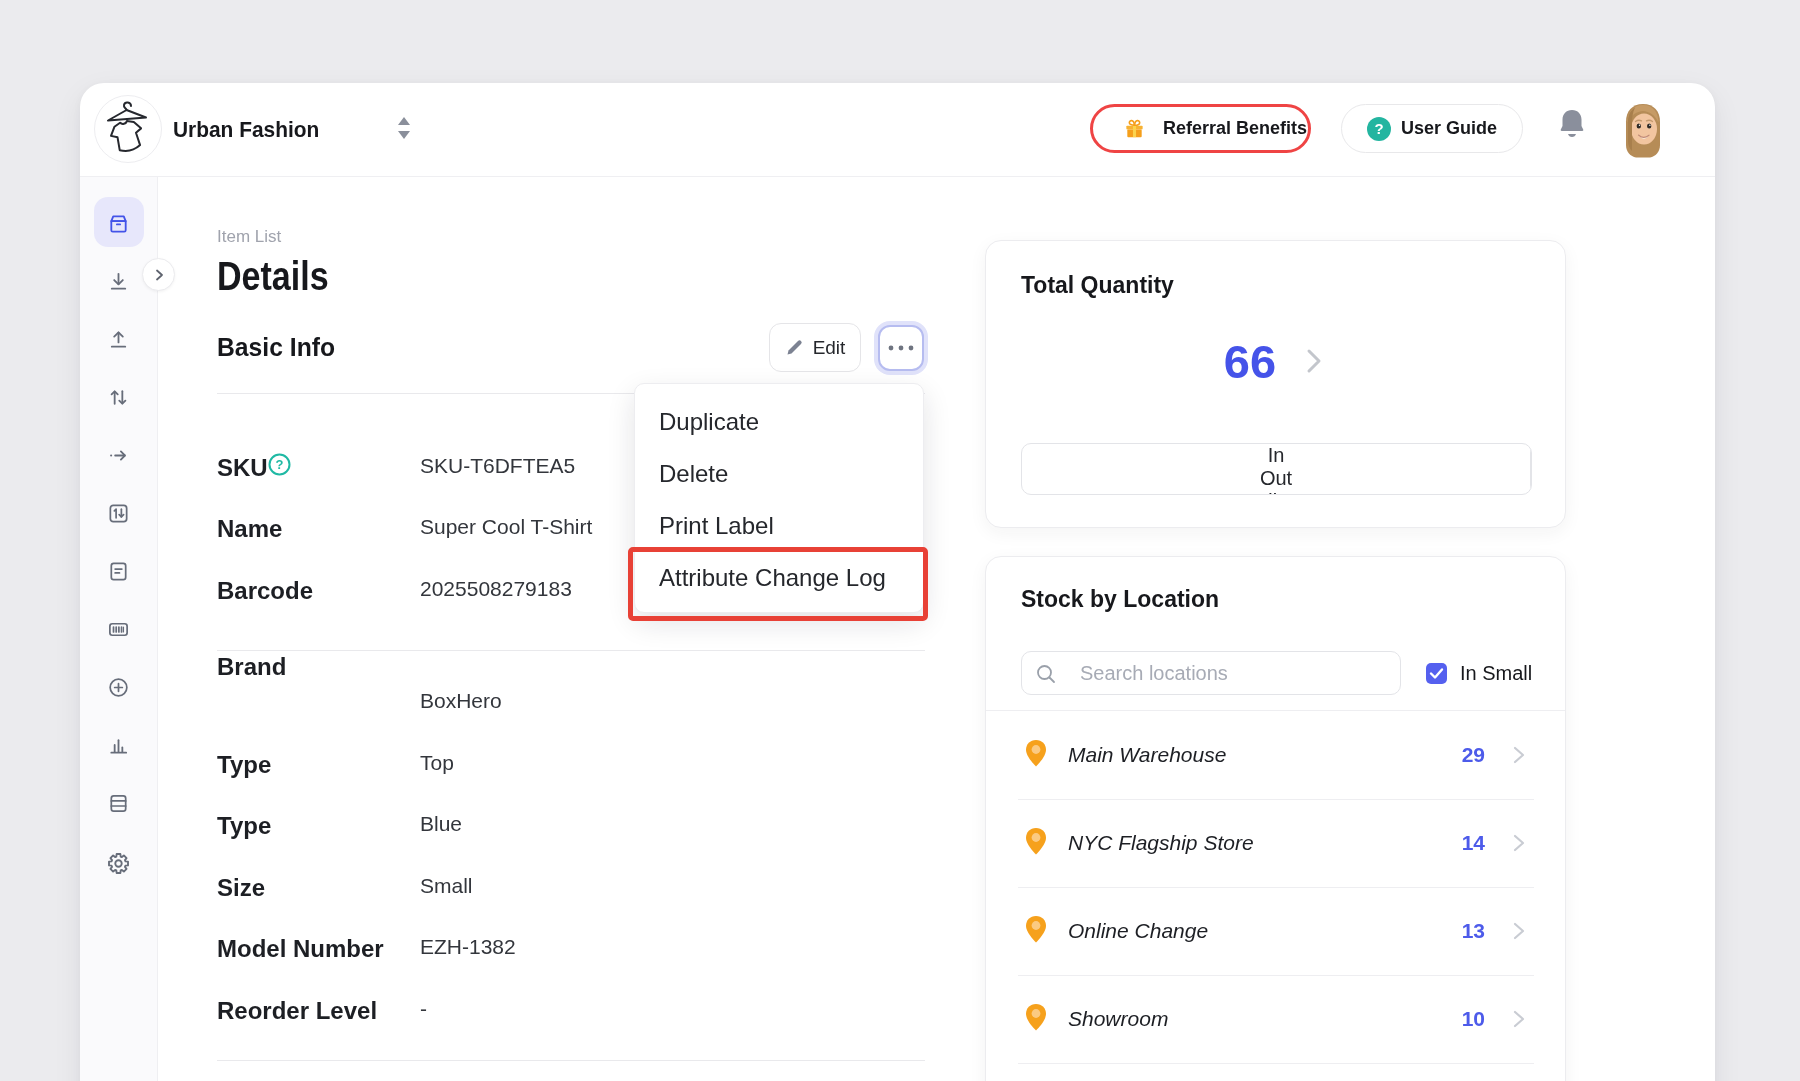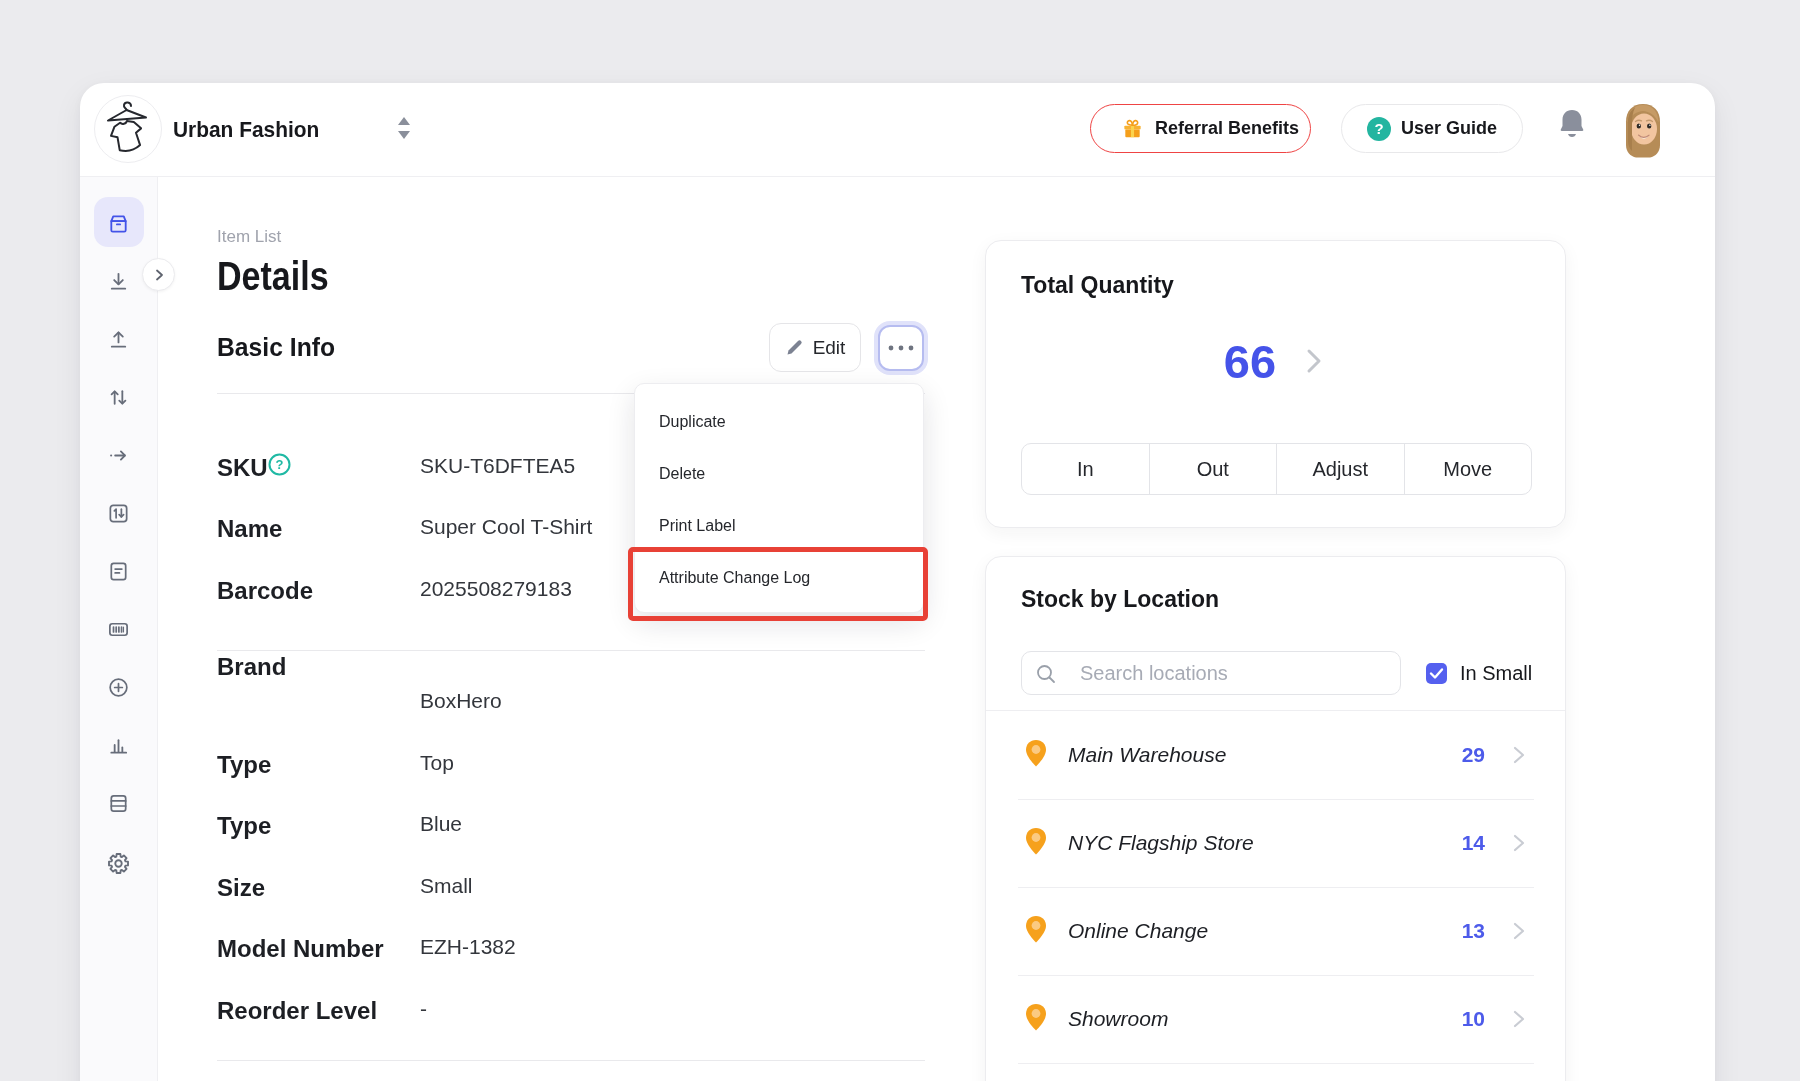--- a/index.html
+++ b/index.html
@@ -27,31 +27,31 @@
   .h1 { position:absolute; left:137px; top:173px; font-size:41px; line-height:1; font-weight:700; color:#17181c; transform:scaleX(.83); transform-origin:left; }
   .h2 { position:absolute; left:137px; top:249px; font-size:26px; font-weight:700; color:#17181c; transform:scaleX(.95); transform-origin:left; }
   .btn-edit { position:absolute; left:689px; top:240px; width:92px; height:49px; border-radius:12px;
     background:#fff; border:1px solid #e5e5e8; display:flex; align-items:center; justify-content:center; gap:9px;
     font-size:19px; color:#25272c; }
   .btn-more { position:absolute; left:798px; top:242px; width:46px; height:46px; border-radius:12px;
     background:#fff; border:2px solid #b6bcf0; box-shadow:0 0 0 4px #e0e2fa;
     display:flex; align-items:center; justify-content:center; }
   .menu { position:absolute; left:554px; top:300px; width:290px; height:230px; background:#fff;
     border-radius:10px; border:1px solid #ededf0; box-shadow:0 10px 28px rgba(25,28,40,.12); z-index:6; }
-  .mi { position:absolute; left:24px; height:52px; display:flex; align-items:center; font-size:16px; color:#25272c; }
+  .mi { position:absolute; left:24px; height:52px; display:flex; align-items:center; font-size:24px; color:#25272c; }
   .redbox { position:absolute; left:548px; top:464px; width:300px; height:74px; border:5px solid #e84136; border-radius:5px; z-index:7; }
   .divider { position:absolute; left:137px; width:708px; height:1px; background:#e9e9ec; }
   .frow-l { position:absolute; left:137px; font-size:24px; font-weight:700; color:#1d1f24; }
   .frow-v { position:absolute; left:340px; font-size:21px; color:#33363c; }
   
   .rcard { position:absolute; left:905px; width:581px; background:#fff; border-radius:16px;
     border:1px solid #ececef; box-shadow:0 5px 18px rgba(30,32,40,.05); }
   .rc-title { position:absolute; left:35px; font-size:23px; font-weight:700; color:#17181c; }
   .seg { position:absolute; left:35px; top:202px; width:511px; height:52px; display:flex;
-    border:1px solid #e3e4e8; border-radius:10px; overflow:hidden; background:#fff; }
+    border:1px solid #e3e4e8; border-radius:10px; overflow:hidden; background:#fff;flex-direction:column; }
   .seg div { flex:1; display:flex; align-items:center; justify-content:center; font-size:20px; color:#25272c; border-right:1px solid #e3e4e8; }
   .seg div:last-child { border-right:none; }
   .search { position:absolute; left:35px; top:94px; width:380px; height:44px; border:1px solid #e3e4e8; border-radius:10px;
     display:flex; align-items:center; padding-left:58px; font-size:20px; color:#a7abb5; }
   .loc-row { position:absolute; left:0; width:100%; height:88px; }
   .loc-name { position:absolute; left:82px; top:50%; transform:translateY(-50%); font-size:21px; color:#1d1f24;font-style:italic; }
   .loc-count { position:absolute; right:80px; top:50%; transform:translateY(-50%); font-size:21px; font-weight:700; color:#4d5bea; }
   .loc-div { position:absolute; left:32px; width:516px; height:1px; background:#eeeef1; }
 </style>
 </head>
@@ -276,21 +276,21 @@
       <div class="loc-name">Showroom</div>
       <div class="loc-count">10</div>
       <svg class="abs" style="right:38px; top:34px" width="17" height="20" viewBox="0 0 17 20">
           <path d="M5 3 L13 10 L5 17" fill="none" stroke="#c9ccd3" stroke-width="2.2" stroke-linecap="round" stroke-linejoin="round"></path>
         </svg>
     </div>
     <div class="loc-div" style="top:506px"></div>
   </div>
 </div>
 
-<div class="abs" style="left:1090px; top:104px; width:221px; height:49px; border:1px solid #ef4444; border-radius:25px; background:#fff; display:flex; align-items:center; padding-left:30px; gap:11px;">
+<div class="abs" style="left:1090px; top:104px; width:221px; height:49px; border:3px solid #ef4444; border-radius:25px; background:#fff; display:flex; align-items:center; padding-left:30px; gap:17px;">
   <svg width="23" height="23" viewBox="0 0 24 24">
     <rect x="3.5" y="9" width="17" height="4" rx="1" fill="#f7b232"></rect>
     <rect x="4.5" y="13" width="15" height="8" rx="1" fill="#f59f1b"></rect>
     <rect x="10.4" y="9" width="3.2" height="12" fill="#fbd34d"></rect>
     <path d="M12 8.6 C9 8.6 6.6 7.6 6.6 5.9 C6.6 4.5 7.8 3.6 9.1 3.8 C10.5 4 11.6 5.4 12 8.6 Z" fill="none" stroke="#f59f1b" stroke-width="1.7"></path>
     <path d="M12 8.6 C15 8.6 17.4 7.6 17.4 5.9 C17.4 4.5 16.2 3.6 14.9 3.8 C13.5 4 12.4 5.4 12 8.6 Z" fill="none" stroke="#f59f1b" stroke-width="1.7"></path>
   </svg>
   <span style="font-size:18px; font-weight:700; color:#17181c;">Referral Benefits</span>
 </div>
 <div class="abs" style="left:1341px; top:104px; width:182px; height:49px; border:1px solid #e8e8ea; border-radius:25px; background:#fff; display:flex; align-items:center; padding-left:25px; gap:10px;">

